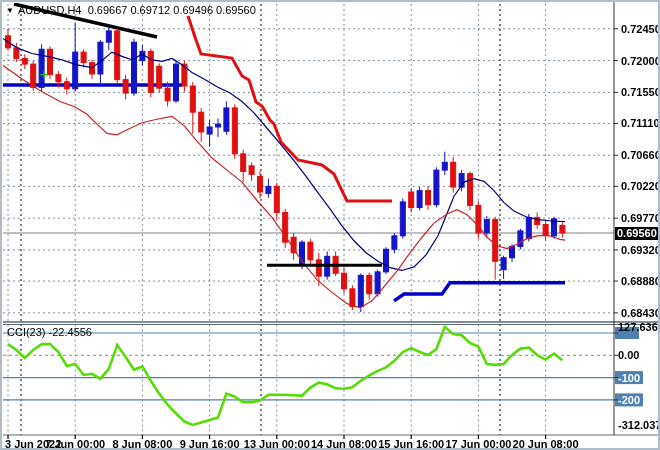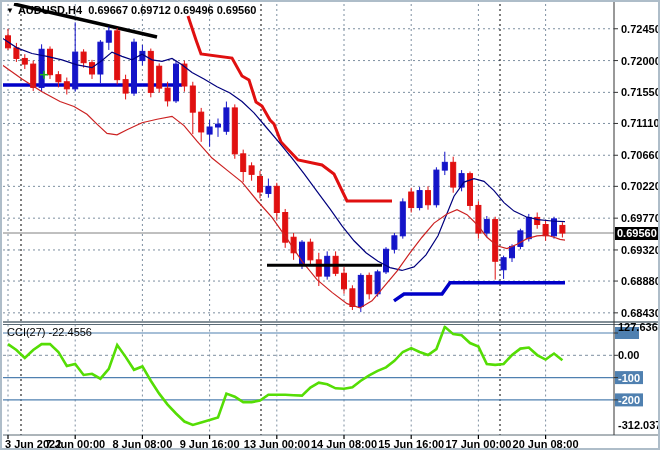--- a/index.html
+++ b/index.html
@@ -1,20 +1,20 @@
 <!DOCTYPE html>
 <html><head>
 <meta charset="utf-8">
 <style>
   html,body{margin:0;padding:0;background:#e8e8e8;}
   .frame{position:relative;width:660px;height:450px;background:#ffffff;
          border:2px solid #aebdc9;box-sizing:border-box;overflow:hidden;
          font-family:"Liberation Sans","DejaVu Sans",sans-serif;}
   svg{position:absolute;left:0;top:0;}
-  .chart-title{position:absolute;left:4px;top:2px;font-size:11px;font-weight:700;color:#000;
+  .chart-title{position:absolute;left:4px;top:2px;font-size:11px;font-weight:400;color:#000;
                white-space:nowrap;z-index:5;}
   .chart-title .tri{font-size:8px;vertical-align:1px;margin-right:4px;cursor:pointer;}
   .cci-label{position:absolute;left:5px;top:324px;font-size:11px;color:#000;z-index:5;white-space:nowrap;}
   .bid-label{position:absolute;left:613px;top:225px;width:47px;height:13px;background:#000;
              color:#fff;font-size:11px;font-weight:700;line-height:13px;padding-left:2px;z-index:6;}
 </style>
 </head>
 <body>
 
 <div class="frame">
@@ -402,16 +402,16 @@
         <text x="409.20000000000005" y="446" fill="#000000" font-size="11" font-family="&quot;Liberation Sans&quot;,&quot;DejaVu Sans&quot;,sans-serif" text-anchor="middle" font-weight="700">15 Jun 16:00</text>
         <line x1="476.40000000000003" y1="433" x2="476.40000000000003" y2="437" stroke="#000" stroke-width="1.2"></line>
         <text x="476.40000000000003" y="446" fill="#000000" font-size="11" font-family="&quot;Liberation Sans&quot;,&quot;DejaVu Sans&quot;,sans-serif" text-anchor="middle" font-weight="700">17 Jun 00:00</text>
         <line x1="543.6" y1="433" x2="543.6" y2="437" stroke="#000" stroke-width="1.2"></line>
         <text x="543.6" y="446" fill="#000000" font-size="11" font-family="&quot;Liberation Sans&quot;,&quot;DejaVu Sans&quot;,sans-serif" text-anchor="middle" font-weight="700">20 Jun 08:00</text>
       </g>
     </svg>
 
   <div class="chart-title"><span class="tri">▼</span><span>AUDUSD,H4</span>&nbsp;&nbsp;<span>0.69667 0.69712 0.69496 0.69560</span></div>
 
-  <div class="cci-label">CCI(27) -22.4556</div>
+  <div class="cci-label">CCI(23) -22.4556</div>
 
   <div class="bid-label">0.69560</div>
 </div>
 
 </body></html>

